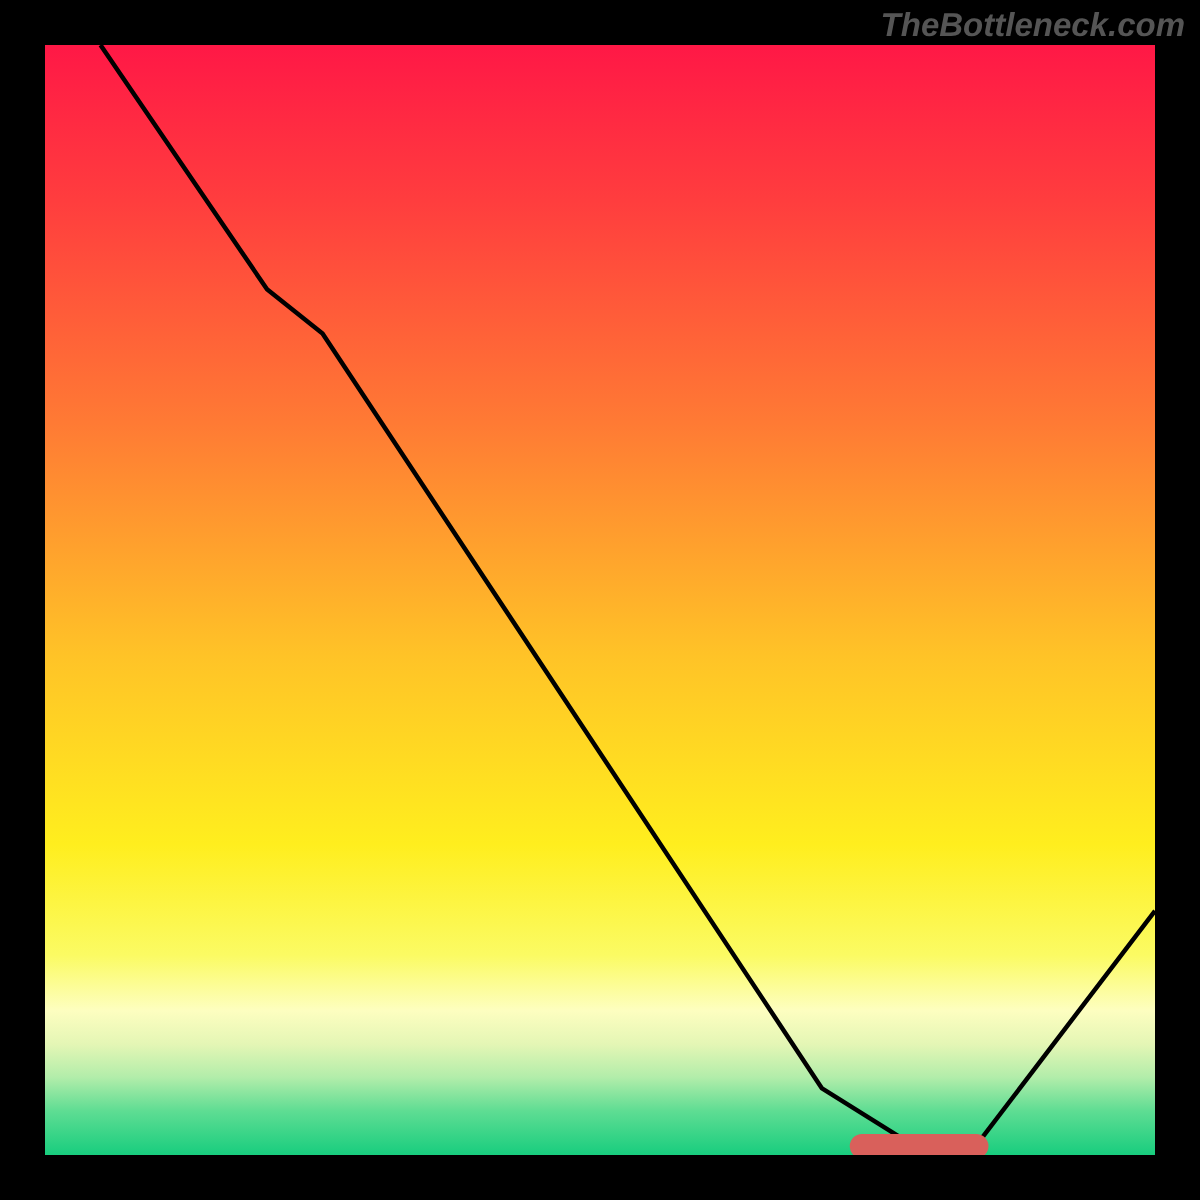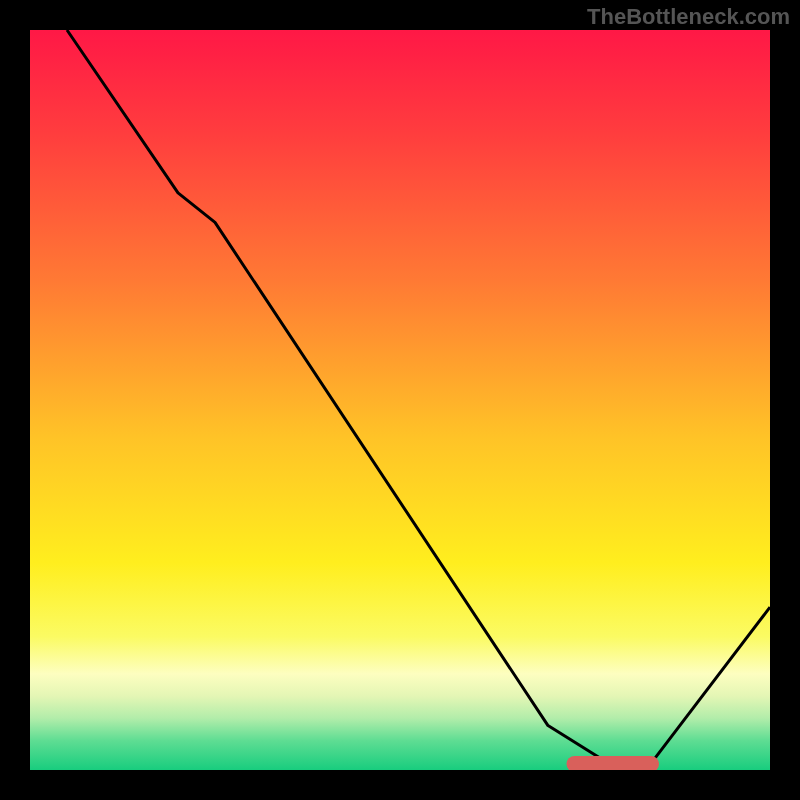--- a/index.html
+++ b/index.html
@@ -7,20 +7,21 @@
     padding: 0;
     width: 800px;
     height: 800px;
     background: #fff;
     font-family: Arial, Helvetica, sans-serif;
   }
   .container {
     position: relative;
     width: 800px;
     height: 784px;
+    font-style: italic;
   }
   .watermark {
     position: absolute;
     top: 4px;
     right: 10px;
     font-size: 22px;
     font-weight: bold;
     color: #555;
     z-index: 10;
   }

